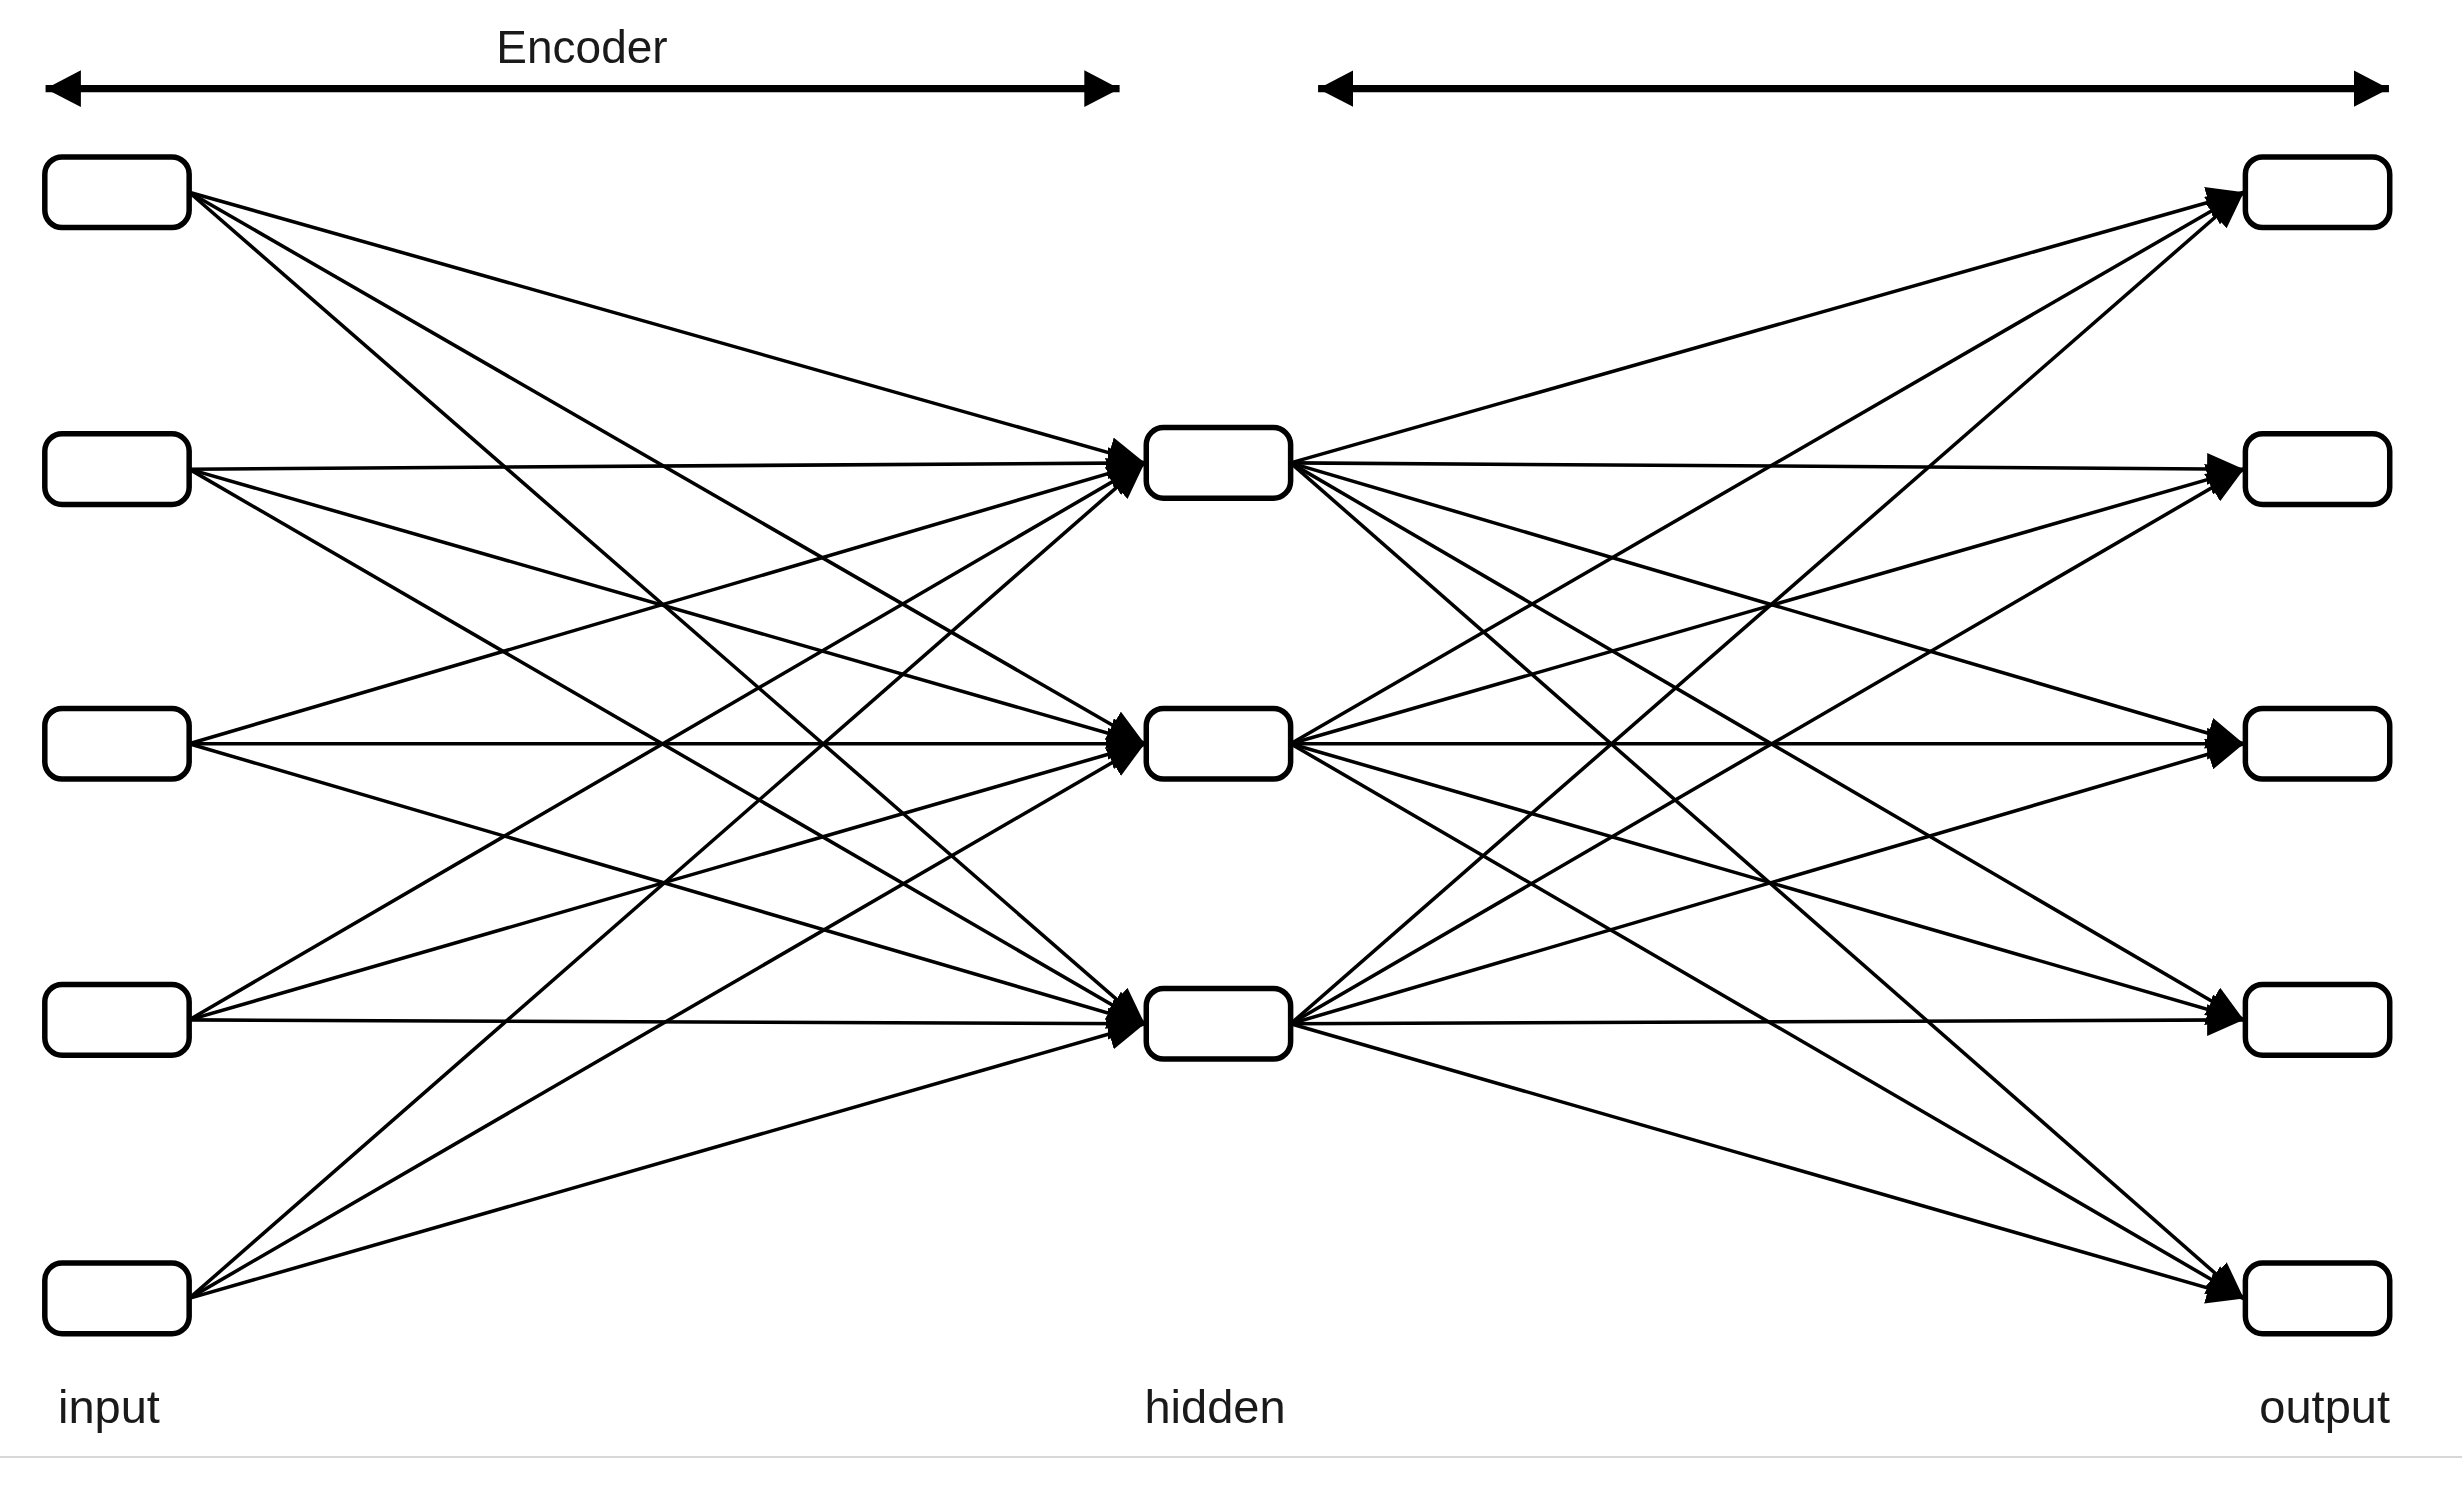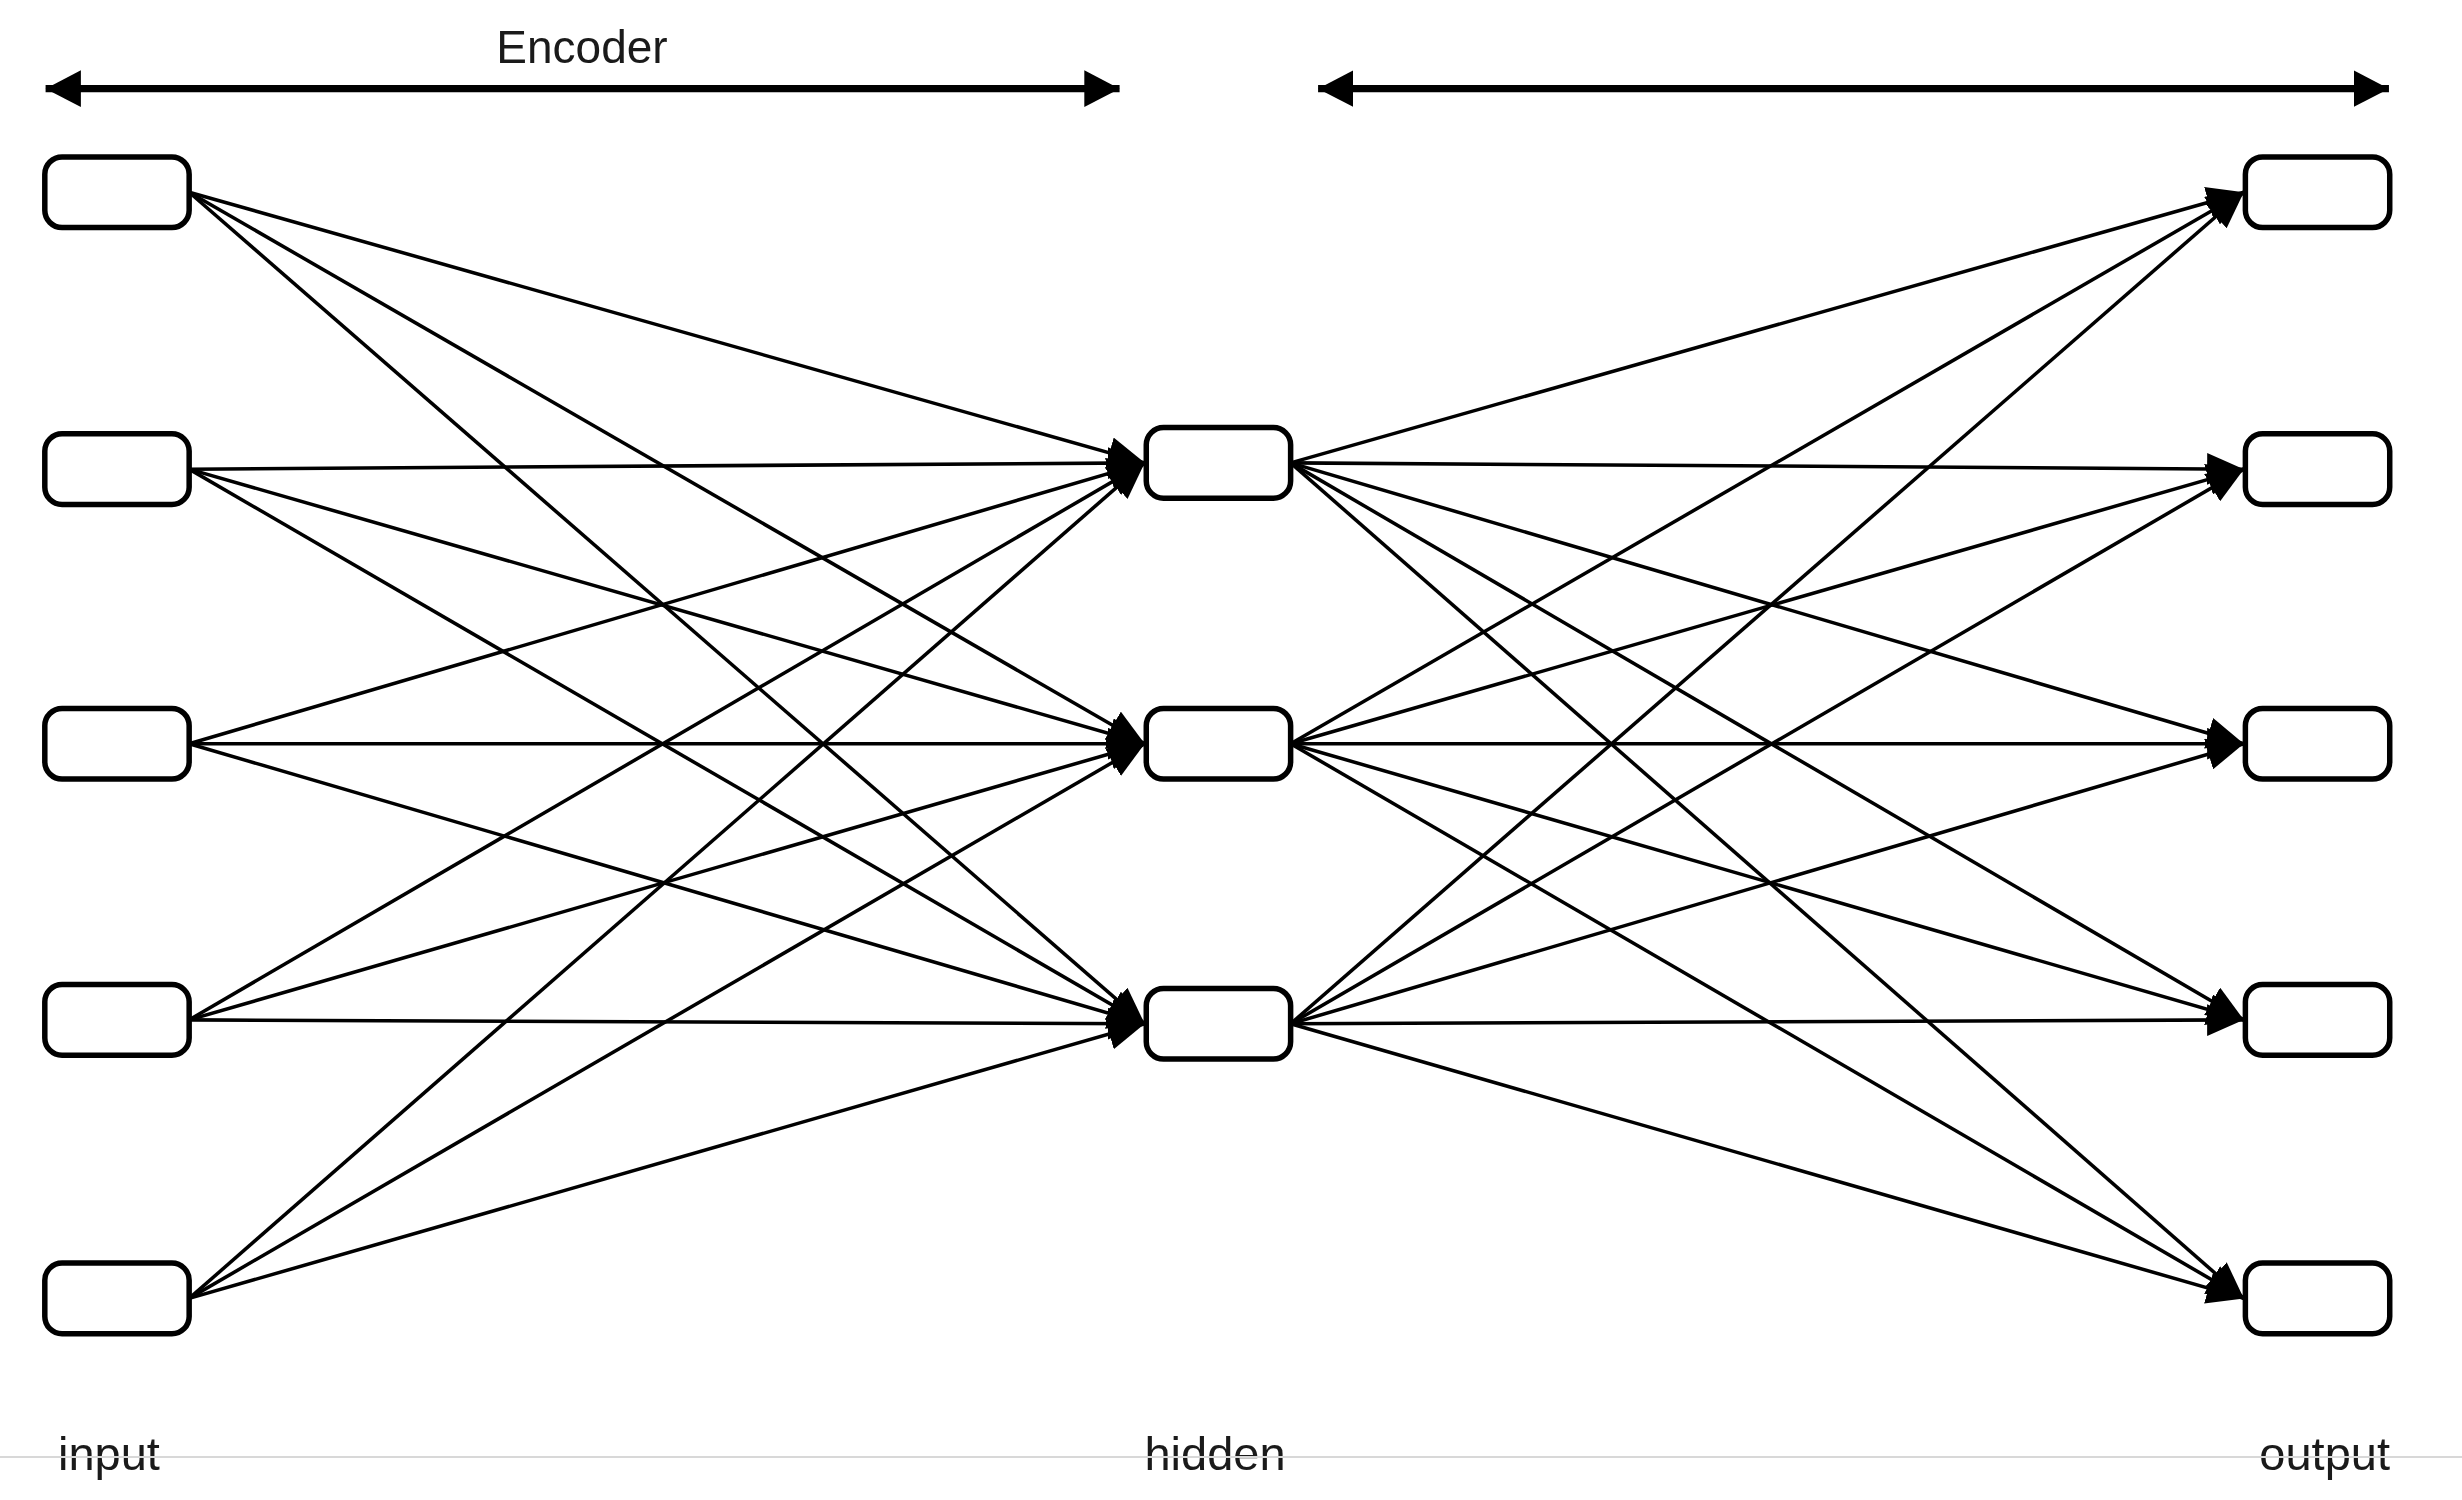--- a/index.html
+++ b/index.html
@@ -39,21 +39,20 @@
   #decoder-title { left: 1298px; top: 23.5px; width: 1164px; }
 
   .layer-label {
     position: absolute;
     font-size: 47px;
     color: #1a1a1a;
     white-space: nowrap;
     line-height: 1;
     font-weight: 400;
     top: 1383px;
-    margin-top: 47px;
   }
   #input-label  { left: 58px;  text-align: left; }
   #hidden-label { left: 1019px; width: 392px; text-align: center; }
   #output-label { left: 2070px; width: 320px; text-align: right; }
 
   #bottom-rule {
     position: absolute;
     left: 0px;
     top: 1456px;
     width: 2462px;

